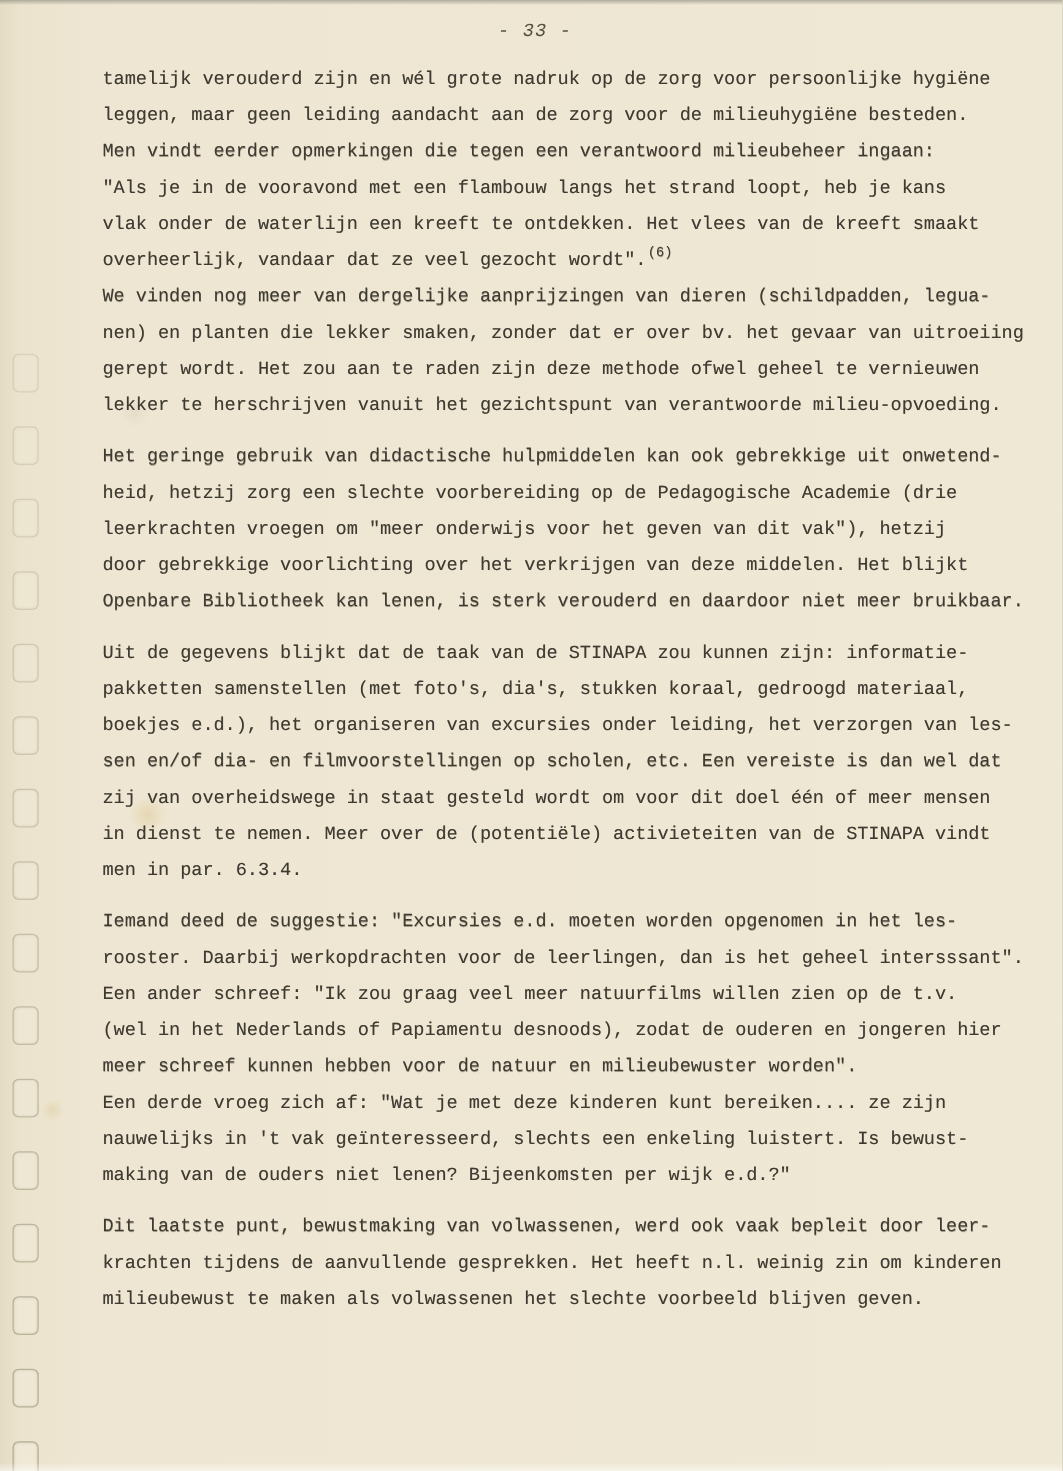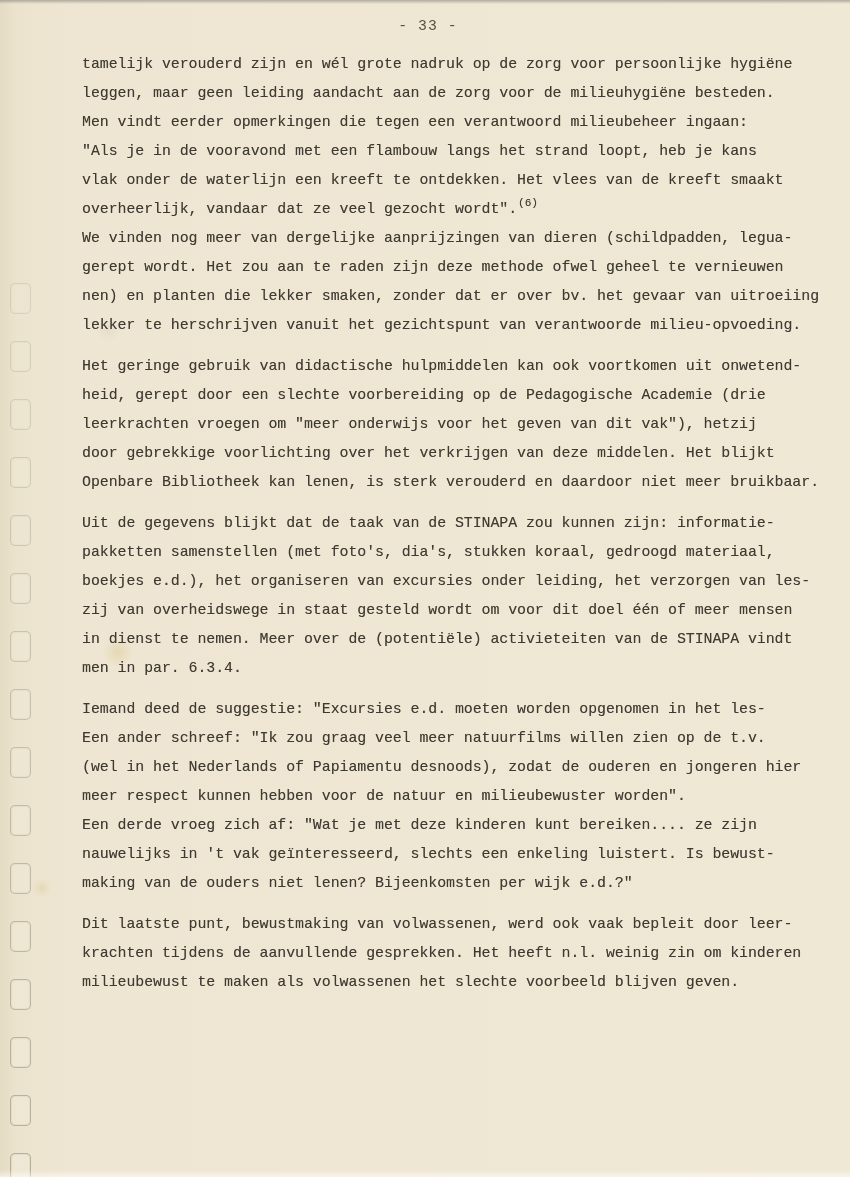--- a/index.html
+++ b/index.html
@@ -30,20 +30,21 @@
     background: linear-gradient(0deg, rgba(255,255,255,0.55), rgba(255,255,255,0));
     pointer-events: none;
   }
   .page-number {
     position: absolute;
     top: 18px; left: 82px; width: 692px;
     text-align: center;
     font-size: 14.8px;
     letter-spacing: 1px;
     color: #57523f;
+    font-style: italic;
   }
   .doc-body {
     position: absolute;
     top: 50px; left: 82px; width: 760px;
   }
   .paragraph { margin: 0 0 12px 0; }
   .line {
     height: 29px;
     line-height: 29px;
     font-size: 14.8px;
@@ -94,44 +95,46 @@
   <div class="page-number">- 33 -</div>
   <div class="doc-body" id="doc-body">
       <div class="paragraph">
         <div class="line">tamelijk verouderd zijn en wél grote nadruk op de zorg voor persoonlijke hygiëne</div>
         <div class="line">leggen, maar geen leiding aandacht aan de zorg voor de milieuhygiëne besteden.</div>
         <div class="line">Men vindt eerder opmerkingen die tegen een verantwoord milieubeheer ingaan:</div>
         <div class="line">"Als je in de vooravond met een flambouw langs het strand loopt, heb je kans</div>
         <div class="line">vlak onder de waterlijn een kreeft te ontdekken. Het vlees van de kreeft smaakt</div>
         <div class="line"><span>overheerlijk, vandaar dat ze veel gezocht wordt".</span><span class="sup">(6)</span></div>
         <div class="line">We vinden nog meer van dergelijke aanprijzingen van dieren (schildpadden, legua-</div>
+        <div class="line">nen) en planten die lekker smaken, zonder dat er over bv. het gevaar van uitroeiing</div>
         <div class="line">gerept wordt. Het zou aan te raden zijn deze methode ofwel geheel te vernieuwen</div>
-        <div class="line">nen) en planten die lekker smaken, zonder dat er over bv. het gevaar van uitroeiing</div>
         <div class="line">lekker te herschrijven vanuit het gezichtspunt van verantwoorde milieu-opvoeding.</div>
       </div>
       <div class="paragraph">
-        <div class="line">Het geringe gebruik van didactische hulpmiddelen kan ook voortkomen uit onwetend-</div>
-        <div class="line">heid, gerept door een slechte voorbereiding op de Pedagogische Academie (drie</div>
+        <div class="line">Het geringe gebruik van didactische hulpmiddelen kan ook gebrekkige uit onwetend-</div>
+        <div class="line">heid, hetzij zorg een slechte voorbereiding op de Pedagogische Academie (drie</div>
         <div class="line">leerkrachten vroegen om "meer onderwijs voor het geven van dit vak"), hetzij</div>
         <div class="line">door gebrekkige voorlichting over het verkrijgen van deze middelen. Het blijkt</div>
         <div class="line">Openbare Bibliotheek kan lenen, is sterk verouderd en daardoor niet meer bruikbaar.</div>
       </div>
       <div class="paragraph">
         <div class="line">Uit de gegevens blijkt dat de taak van de STINAPA zou kunnen zijn: informatie-</div>
         <div class="line">pakketten samenstellen (met foto's, dia's, stukken koraal, gedroogd materiaal,</div>
         <div class="line">boekjes e.d.), het organiseren van excursies onder leiding, het verzorgen van les-</div>
+        <div class="line">sen en/of dia- en filmvoorstellingen op scholen, etc. Een vereiste is dan wel dat</div>
         <div class="line">zij van overheidswege in staat gesteld wordt om voor dit doel één of meer mensen</div>
         <div class="line">in dienst te nemen. Meer over de (potentiële) activieteiten van de STINAPA vindt</div>
         <div class="line">men in par. 6.3.4.</div>
       </div>
       <div class="paragraph">
         <div class="line">Iemand deed de suggestie: "Excursies e.d. moeten worden opgenomen in het les-</div>
+        <div class="line">rooster. Daarbij werkopdrachten voor de leerlingen, dan is het geheel intersssant".</div>
         <div class="line">Een ander schreef: "Ik zou graag veel meer natuurfilms willen zien op de t.v.</div>
         <div class="line">(wel in het Nederlands of Papiamentu desnoods), zodat de ouderen en jongeren hier</div>
-        <div class="line">meer respect kunnen hebben voor de natuur en milieubewuster worden".</div>
+        <div class="line">meer schreef kunnen hebben voor de natuur en milieubewuster worden".</div>
         <div class="line">Een derde vroeg zich af: "Wat je met deze kinderen kunt bereiken.... ze zijn</div>
         <div class="line">nauwelijks in 't vak geïnteresseerd, slechts een enkeling luistert. Is bewust-</div>
         <div class="line">making van de ouders niet lenen? Bijeenkomsten per wijk e.d.?"</div>
       </div>
       <div class="paragraph">
         <div class="line">Dit laatste punt, bewustmaking van volwassenen, werd ook vaak bepleit door leer-</div>
         <div class="line">krachten tijdens de aanvullende gesprekken. Het heeft n.l. weinig zin om kinderen</div>
         <div class="line">milieubewust te maken als volwassenen het slechte voorbeeld blijven geven.</div>
       </div>
     </div>

